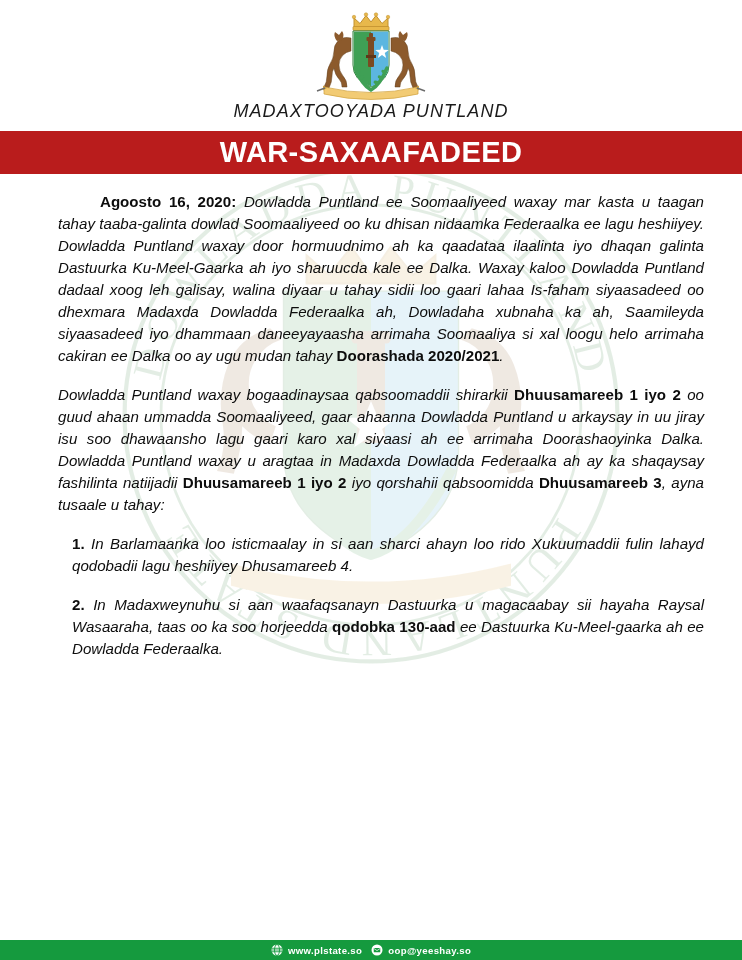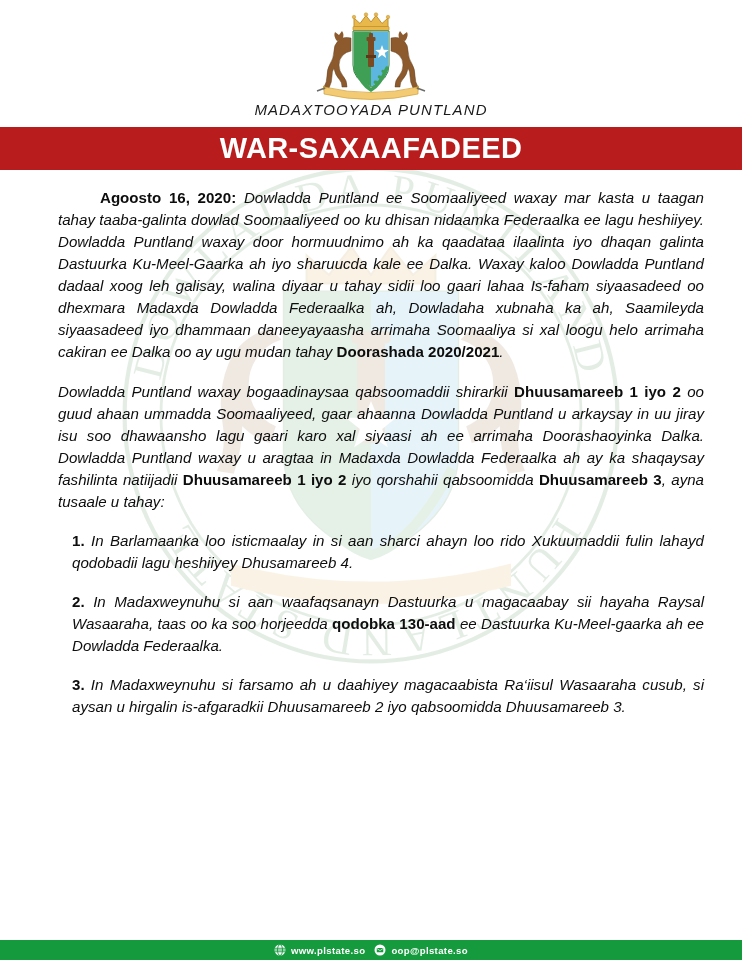--- a/index.html
+++ b/index.html
@@ -48,21 +48,21 @@
   .org-name {
     font-size: 17.2px;
     font-weight: bold;
     font-style: italic;
     letter-spacing: 0.6px;
     color: #111111;
     margin-top: 4px;
     line-height: 1.15;
   }
   .org-sub {
-    font-size: 15px;
+    font-size: 18px;
     font-style: italic;
     letter-spacing: 1.1px;
     color: #1a1a1a;
     margin-top: 1px;
     line-height: 1.15;
   }
 
   
   .banner {
     position: relative;
@@ -240,21 +240,20 @@
   <div class="content">
 
     <p class="para indent"><span class="b">Agoosto 16, 2020:</span><span> Dowladda Puntland ee Soomaaliyeed waxay mar kasta u taagan tahay taaba-galinta dowlad Soomaaliyeed oo ku dhisan nidaamka Federaalka ee lagu heshiiyey. Dowladda Puntland waxay door hormuudnimo ah ka qaadataa ilaalinta iyo dhaqan galinta Dastuurka Ku-Meel-Gaarka ah iyo sharuucda kale ee Dalka. Waxay kaloo Dowladda Puntland dadaal xoog leh galisay, walina diyaar u tahay sidii loo gaari lahaa Is-faham siyaasadeed oo dhexmara Madaxda Dowladda Federaalka ah, Dowladaha xubnaha ka ah, Saamileyda siyaasadeed iyo dhammaan daneeyayaasha arrimaha Soomaaliya si xal loogu helo arrimaha cakiran ee Dalka oo ay ugu mudan tahay </span><span class="b">Doorashada 2020/2021</span><span>.</span></p>
 
     <p class="para"><span>Dowladda Puntland waxay bogaadinaysaa qabsoomaddii shirarkii </span><span class="b">Dhuusamareeb 1 iyo 2</span><span> oo guud ahaan ummadda Soomaaliyeed, gaar ahaanna Dowladda Puntland u arkaysay in uu jiray isu soo dhawaansho lagu gaari karo xal siyaasi ah ee arrimaha Doorashaoyinka Dalka. Dowladda Puntland waxay u aragtaa in Madaxda Dowladda Federaalka ah ay ka shaqaysay fashilinta natiijadii </span><span class="b">Dhuusamareeb 1 iyo 2</span><span> iyo qorshahii qabsoomidda </span><span class="b">Dhuusamareeb 3</span><span>, ayna tusaale u tahay:</span></p>
 
     <p class="item"><span class="b">1.</span><span> In Barlamaanka loo isticmaalay in si aan sharci ahayn loo rido Xukuumaddii fulin lahayd qodobadii lagu heshiiyey Dhusamareeb 4.</span><span class="b"></span><span></span></p>
 
     <p class="item"><span class="b">2.</span><span> In Madaxweynuhu si aan waafaqsanayn Dastuurka u magacaabay sii hayaha Raysal Wasaaraha, taas oo ka soo horjeedda </span><span class="b">qodobka 130-aad</span><span> ee Dastuurka Ku-Meel-gaarka ah ee Dowladda Federaalka.</span></p>
 
-    <p class="item"><span class="b">3.</span><span> In Madaxweynuhu si farsamo ah u daahiyey magacaabista Ra‘iisul Wasaaraha cusub, si aysan u hirgalin is-afgaradkii Dhuusamareeb 2 iyo qabsoomidda Dhuusamareeb 3.</span><span class="b"></span><span></span></p>
 
 
   </div>
 
   <div class="footer">
     <div class="footer-item">
       <svg class="footer-icon" viewBox="0 0 24 24" xmlns="http://www.w3.org/2000/svg">
         <circle cx="12" cy="12" r="11" fill="#ffffff"></circle>
         <g fill="none" stroke="#159a3e" stroke-width="1.8">
           <ellipse cx="12" cy="12" rx="5" ry="11"></ellipse>
@@ -264,17 +263,17 @@
         </g>
       </svg>
       <span class="footer-text">www.plstate.so</span>
     </div>
     <div class="footer-item">
       <svg class="footer-icon" viewBox="0 0 24 24" xmlns="http://www.w3.org/2000/svg">
         <circle cx="12" cy="12" r="11" fill="#ffffff"></circle>
         <rect x="5.5" y="8" width="13" height="8.5" rx="1" fill="#159a3e"></rect>
         <path d="M 5.5,8.8 L 12,13.2 L 18.5,8.8" fill="none" stroke="#ffffff" stroke-width="1.4"></path>
       </svg>
-      <span class="footer-text">oop@plstate.so</span>
+      <span class="footer-text">oop@yeeshay.so</span>
     </div>
   </div>
 
 </div>
 
 </body></html>

